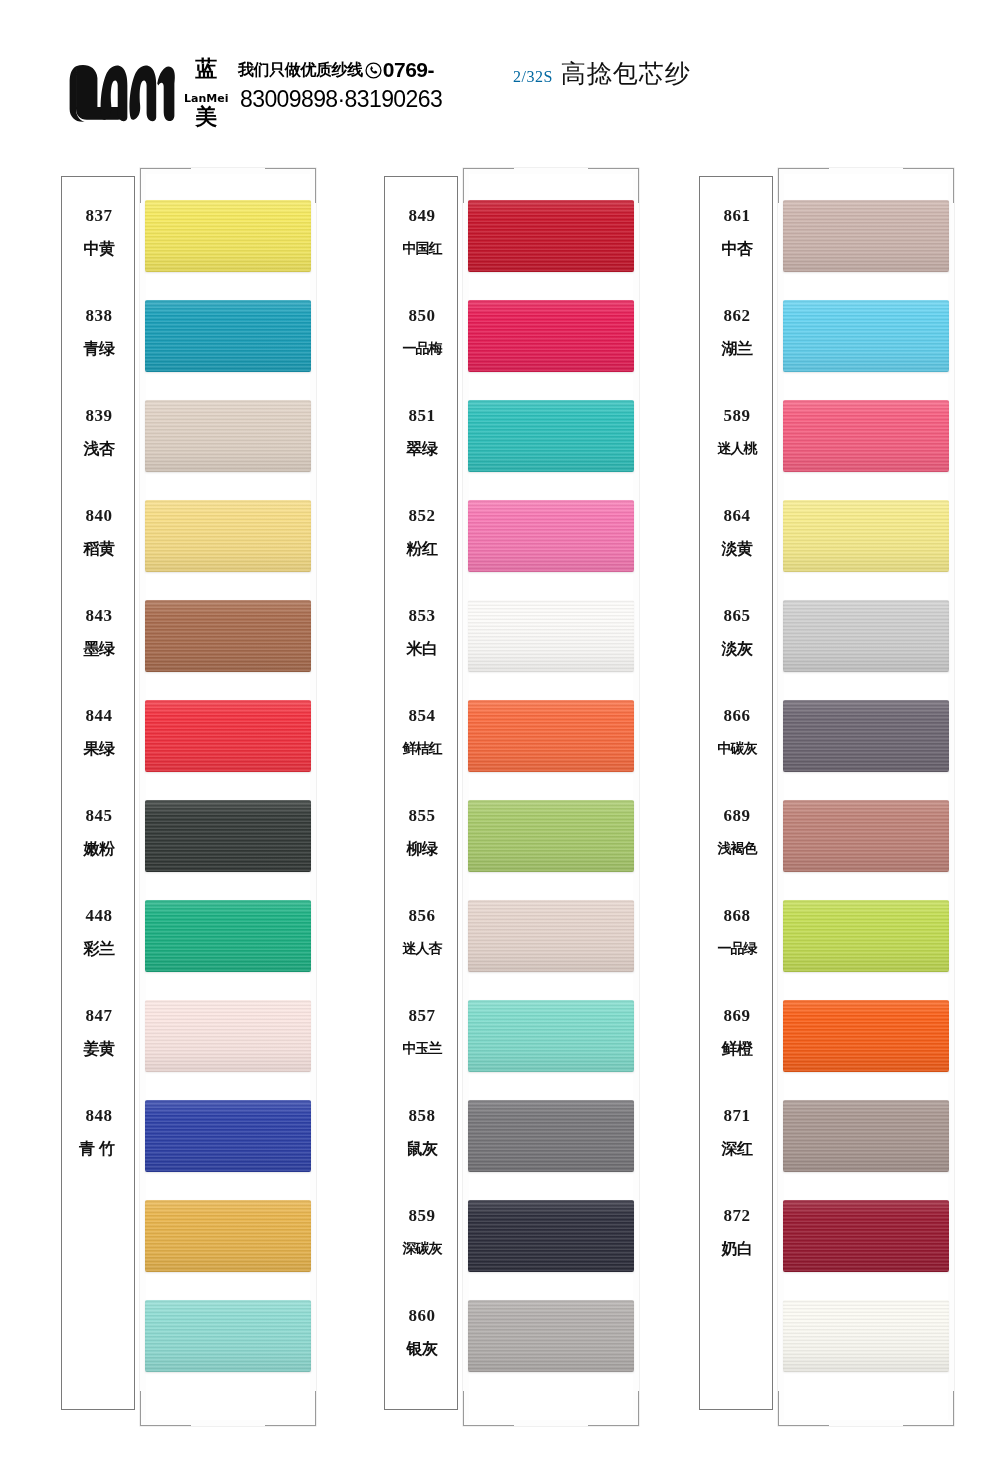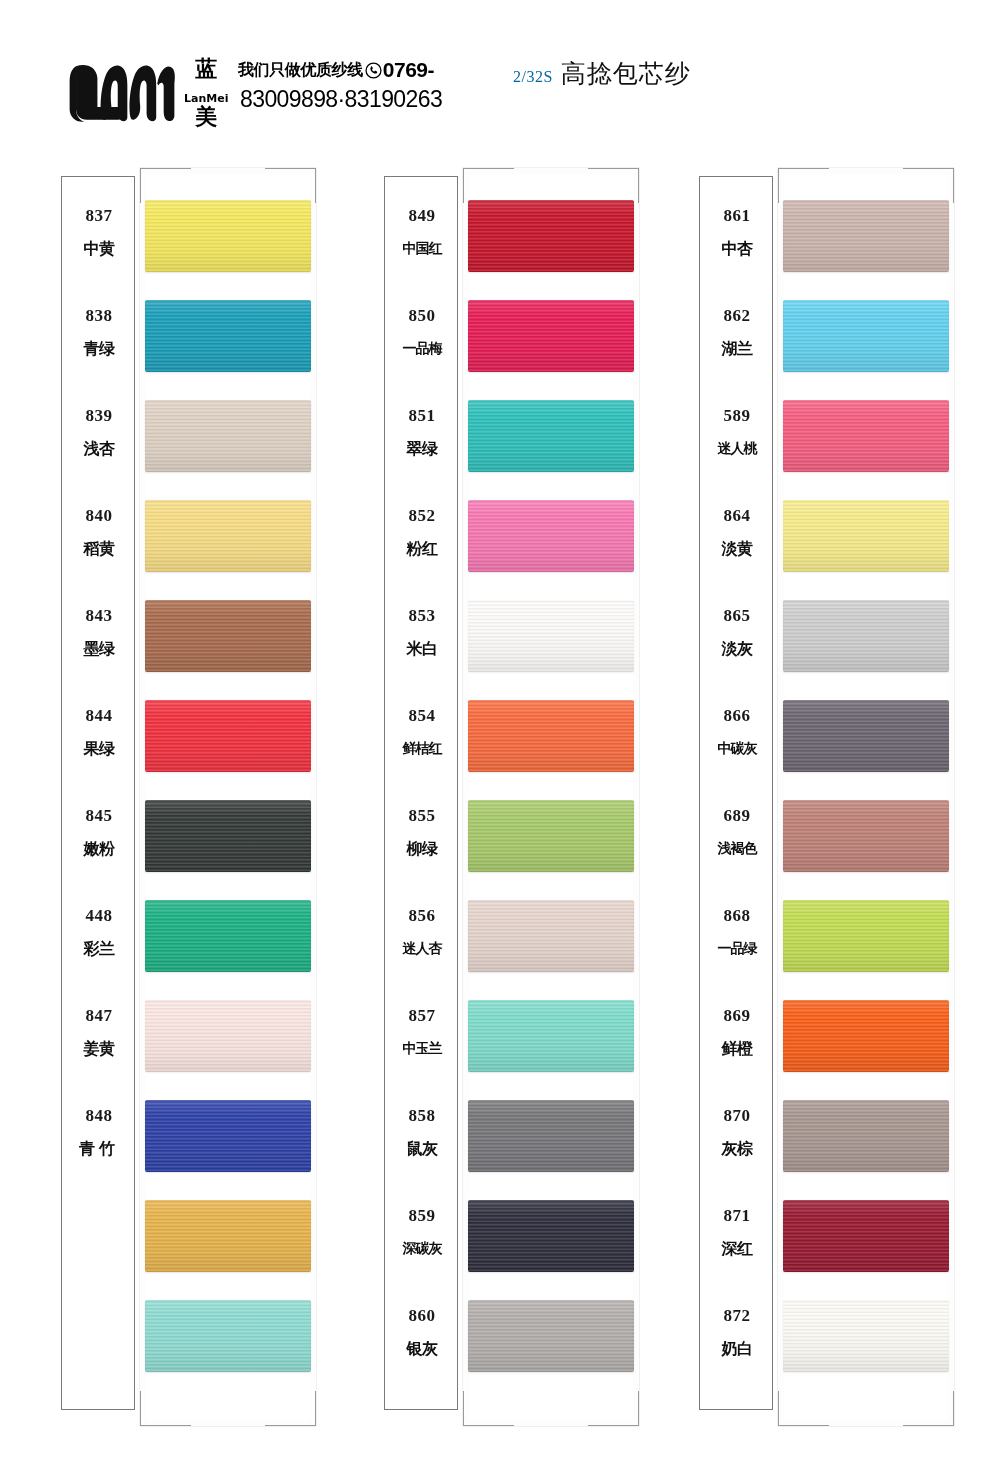--- a/index.html
+++ b/index.html
@@ -532,24 +532,20 @@
           </div>
           <div class="label-cell">
             <span class="label-code">868</span>
             <span class="label-name wide3">一品绿</span>
           </div>
           <div class="label-cell">
             <span class="label-code">869</span>
             <span class="label-name">鲜橙</span>
           </div>
           <div class="label-cell">
-            <span class="label-code">870</span>
-            <span class="label-name">灰棕</span>
-          </div>
-          <div class="label-cell">
             <span class="label-code">871</span>
             <span class="label-name">深红</span>
           </div>
           <div class="label-cell">
             <span class="label-code">872</span>
             <span class="label-name">奶白</span>
           </div>
         </div>
     </div>
     <div class="swatch-strip">

